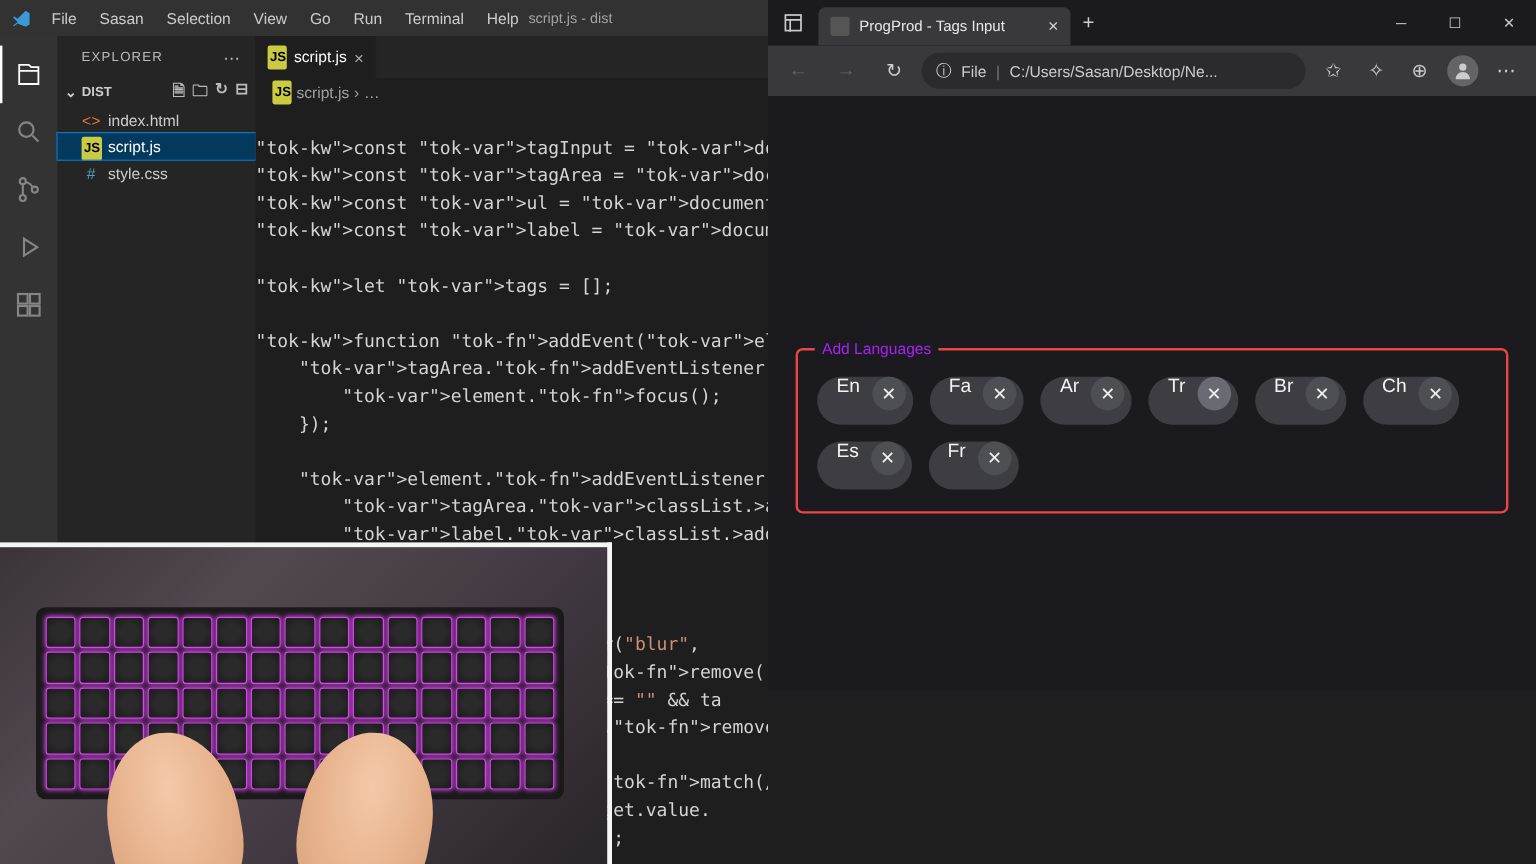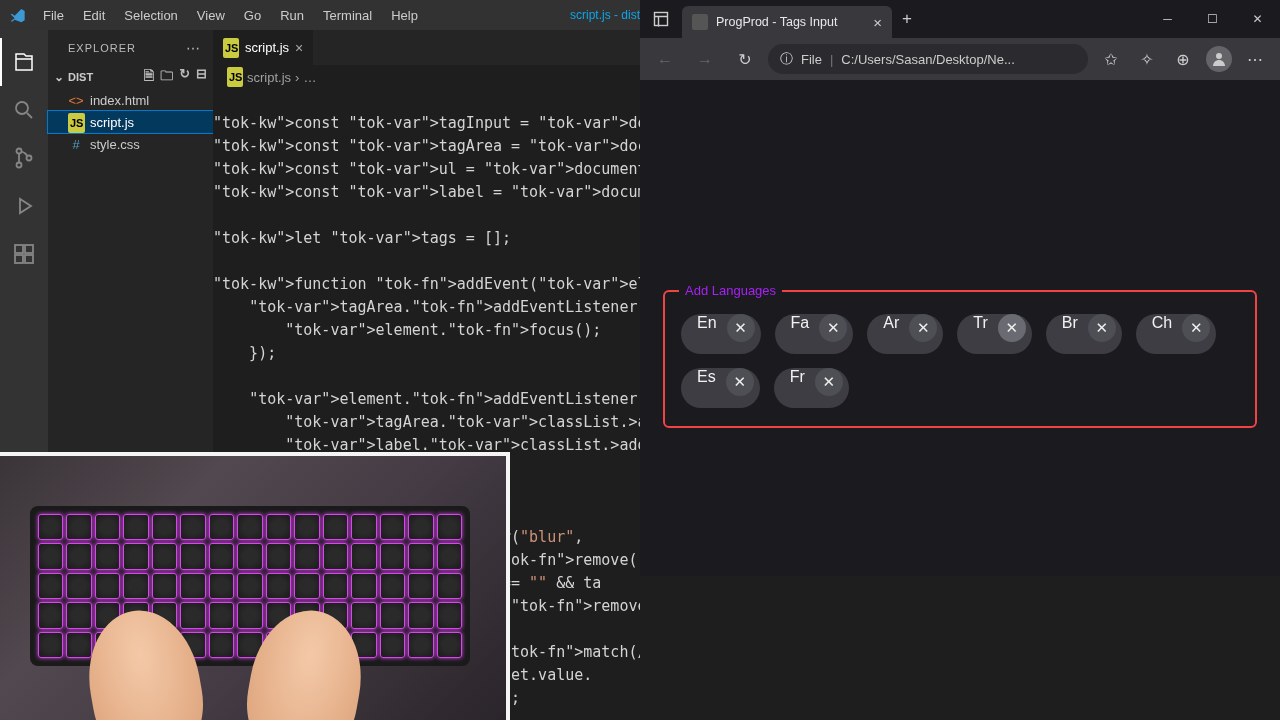--- a/index.html
+++ b/index.html
@@ -34,23 +34,23 @@
 .title-bar .logo {
   width: 35px;
   display: flex;
   justify-content: center;
 }
 .title-bar .logo svg { width: 16px; height: 16px; }
 .menu-items { display: flex; gap: 3px; }
 .menu-item { padding: 4px 8px; cursor: default; }
 .title-center {
   flex: 1;
-  text-align: right;
+  text-align: left;
   font-size: 12px;
-  color: #0ea5e9;
+  color: #a3a3a3;
 }
 
 .main-area {
   flex: 1;
   display: flex;
   overflow: hidden;
 }
 
 .activity-bar {
   width: 48px;
@@ -362,21 +362,21 @@
 <div class="vscode">
 
   <div class="title-bar">
     <div class="logo">
       <svg viewBox="0 0 24 24" fill="none">
           <path d="M17 3 L7 13 L3 10 L1 11 L7 17 L3 20 L1 21 L3 22 L7 19 L17 23 L22 20 V6 Z" fill="#3c99d4"></path>
         </svg>
     </div>
     <div class="menu-items" id="menu-host">
         <span class="menu-item">File</span>
-        <span class="menu-item">Edit</span>
+        <span class="menu-item">Sasan</span>
         <span class="menu-item">Selection</span>
         <span class="menu-item">View</span>
         <span class="menu-item">Go</span>
         <span class="menu-item">Run</span>
         <span class="menu-item">Terminal</span>
         <span class="menu-item">Help</span>
       </div>
     <div class="title-center">script.js - dist</div>
   </div>
 

